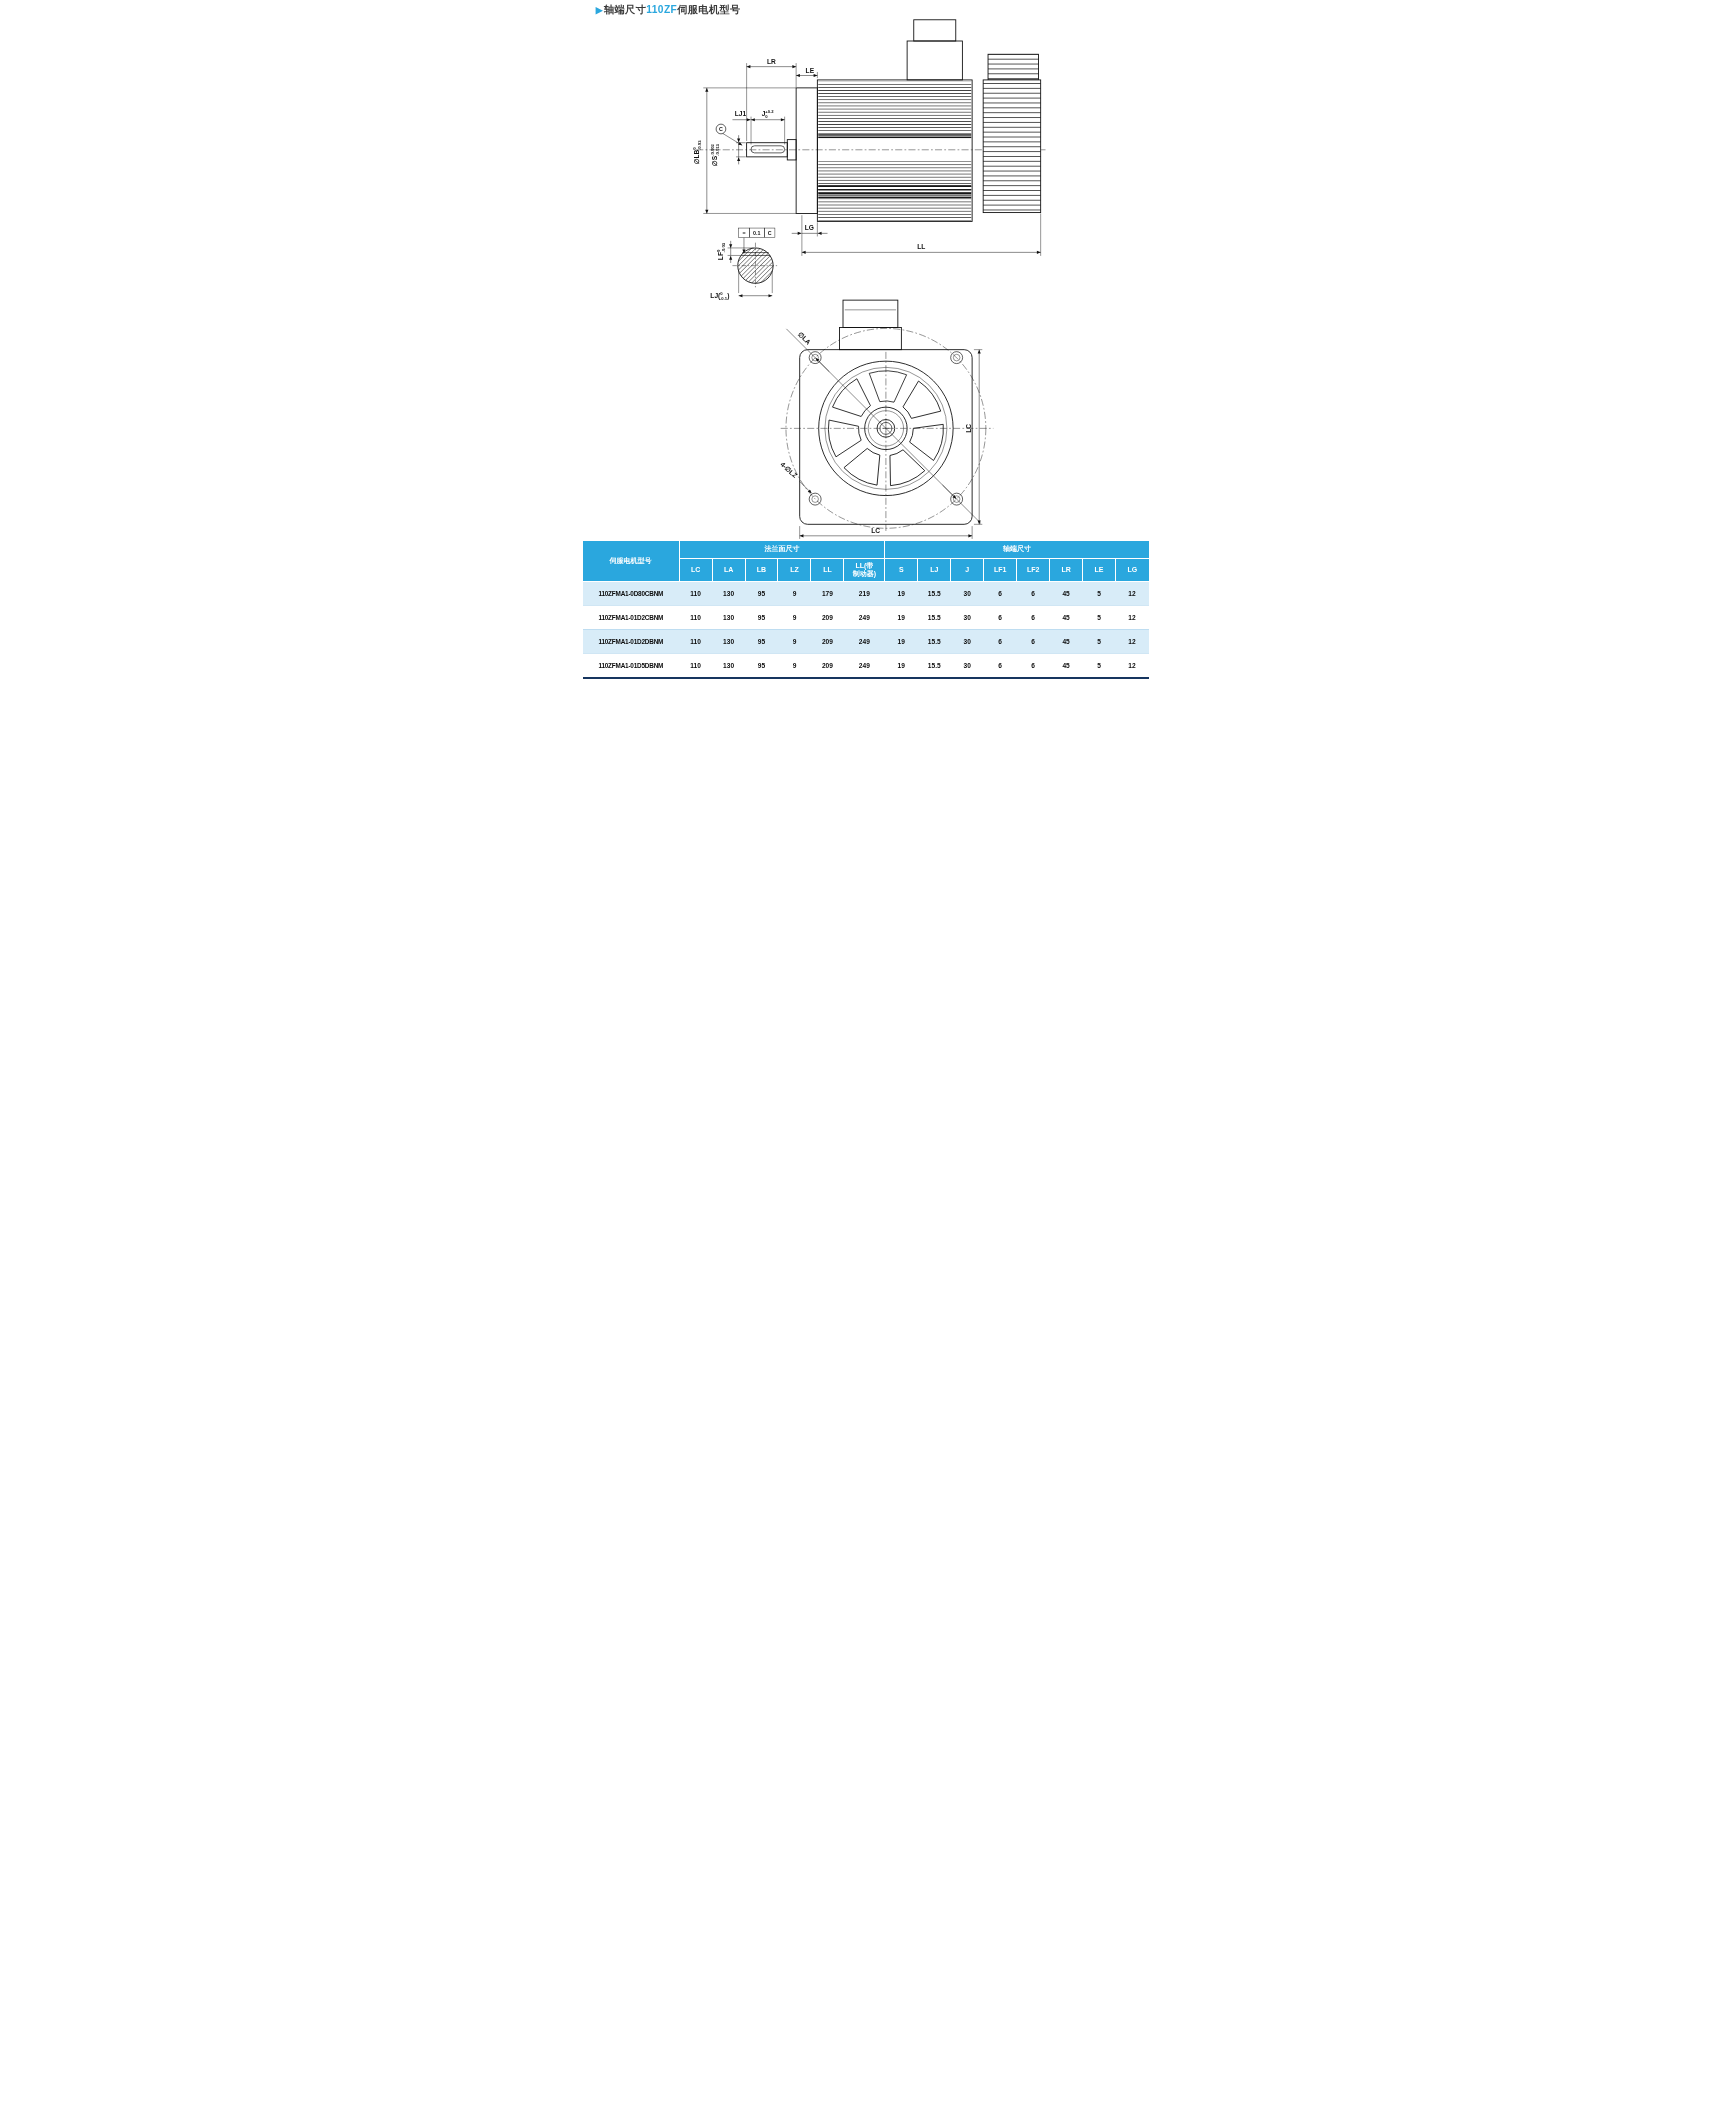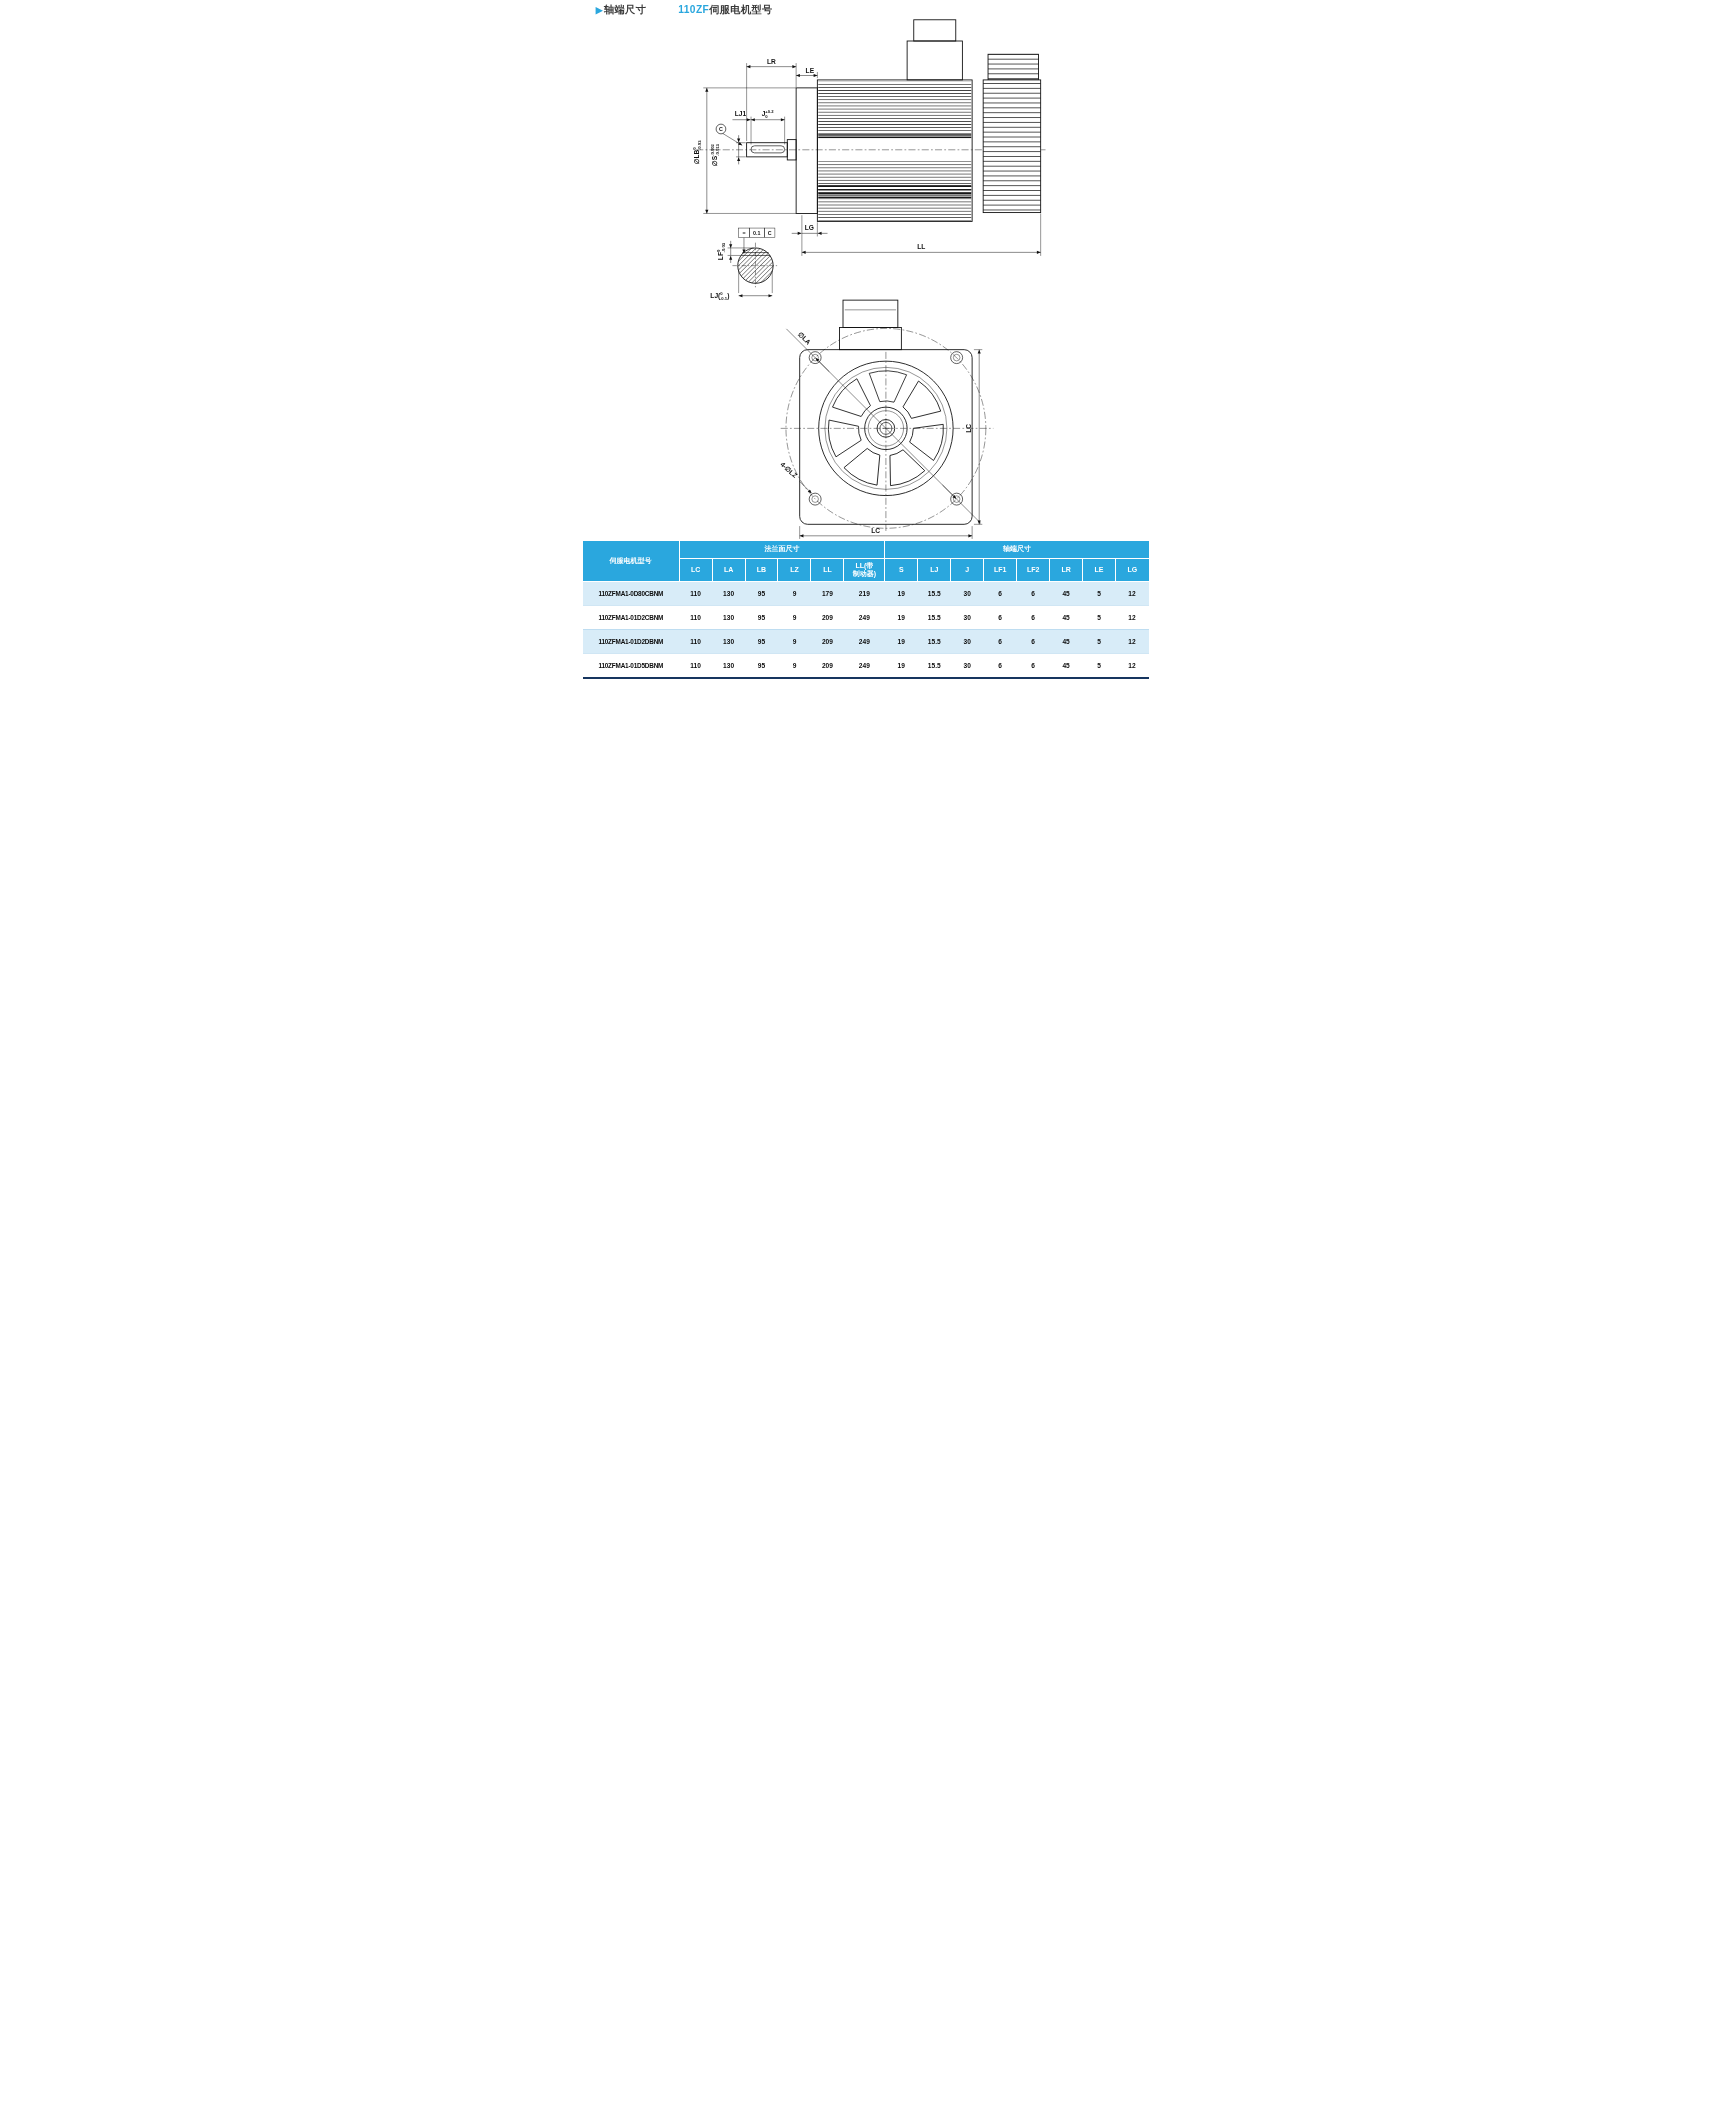--- a/index.html
+++ b/index.html
@@ -1,21 +1,21 @@
 <!DOCTYPE html>
 <html style="font-size:7px"><head>
 <meta charset="utf-8">
 <style>
   html,body { margin:0; padding:0; background:#ffffff; }
   body { font-family:"Liberation Sans", sans-serif; color:#111; }
   .page { position:relative; width:566px; margin:0 auto; background:#fff; }
 
   .title { position:absolute; left:13.3px; top:2.7px; font-size:10.2px; font-weight:bold;
            color:#3a3a3a; letter-spacing:0.4px; z-index:5; }
-  .title .accent { color:#2aa7de;margin-left:32px; }
+  .title .accent { color:#2aa7de; }
   .title .arrow { color:#2aa7de; margin-right:0.9px; font-size:8.9px; }
 
   svg.drawing { display:block; width:566px; height:541px; }
 
   .ol   { fill:none; stroke:#111; stroke-width:2; }
   .ol15 { fill:none; stroke:#111; stroke-width:1.5; }
   .thin { fill:none; stroke:#111; stroke-width:1; }
   .dim  { fill:none; stroke:#111; stroke-width:1.1; }
   .cl   { fill:none; stroke:#111; stroke-width:1; stroke-dasharray:16 5 4 5; }
   .cl2  { fill:none; stroke:#111; stroke-width:1; stroke-dasharray:10 4 3 4; }

